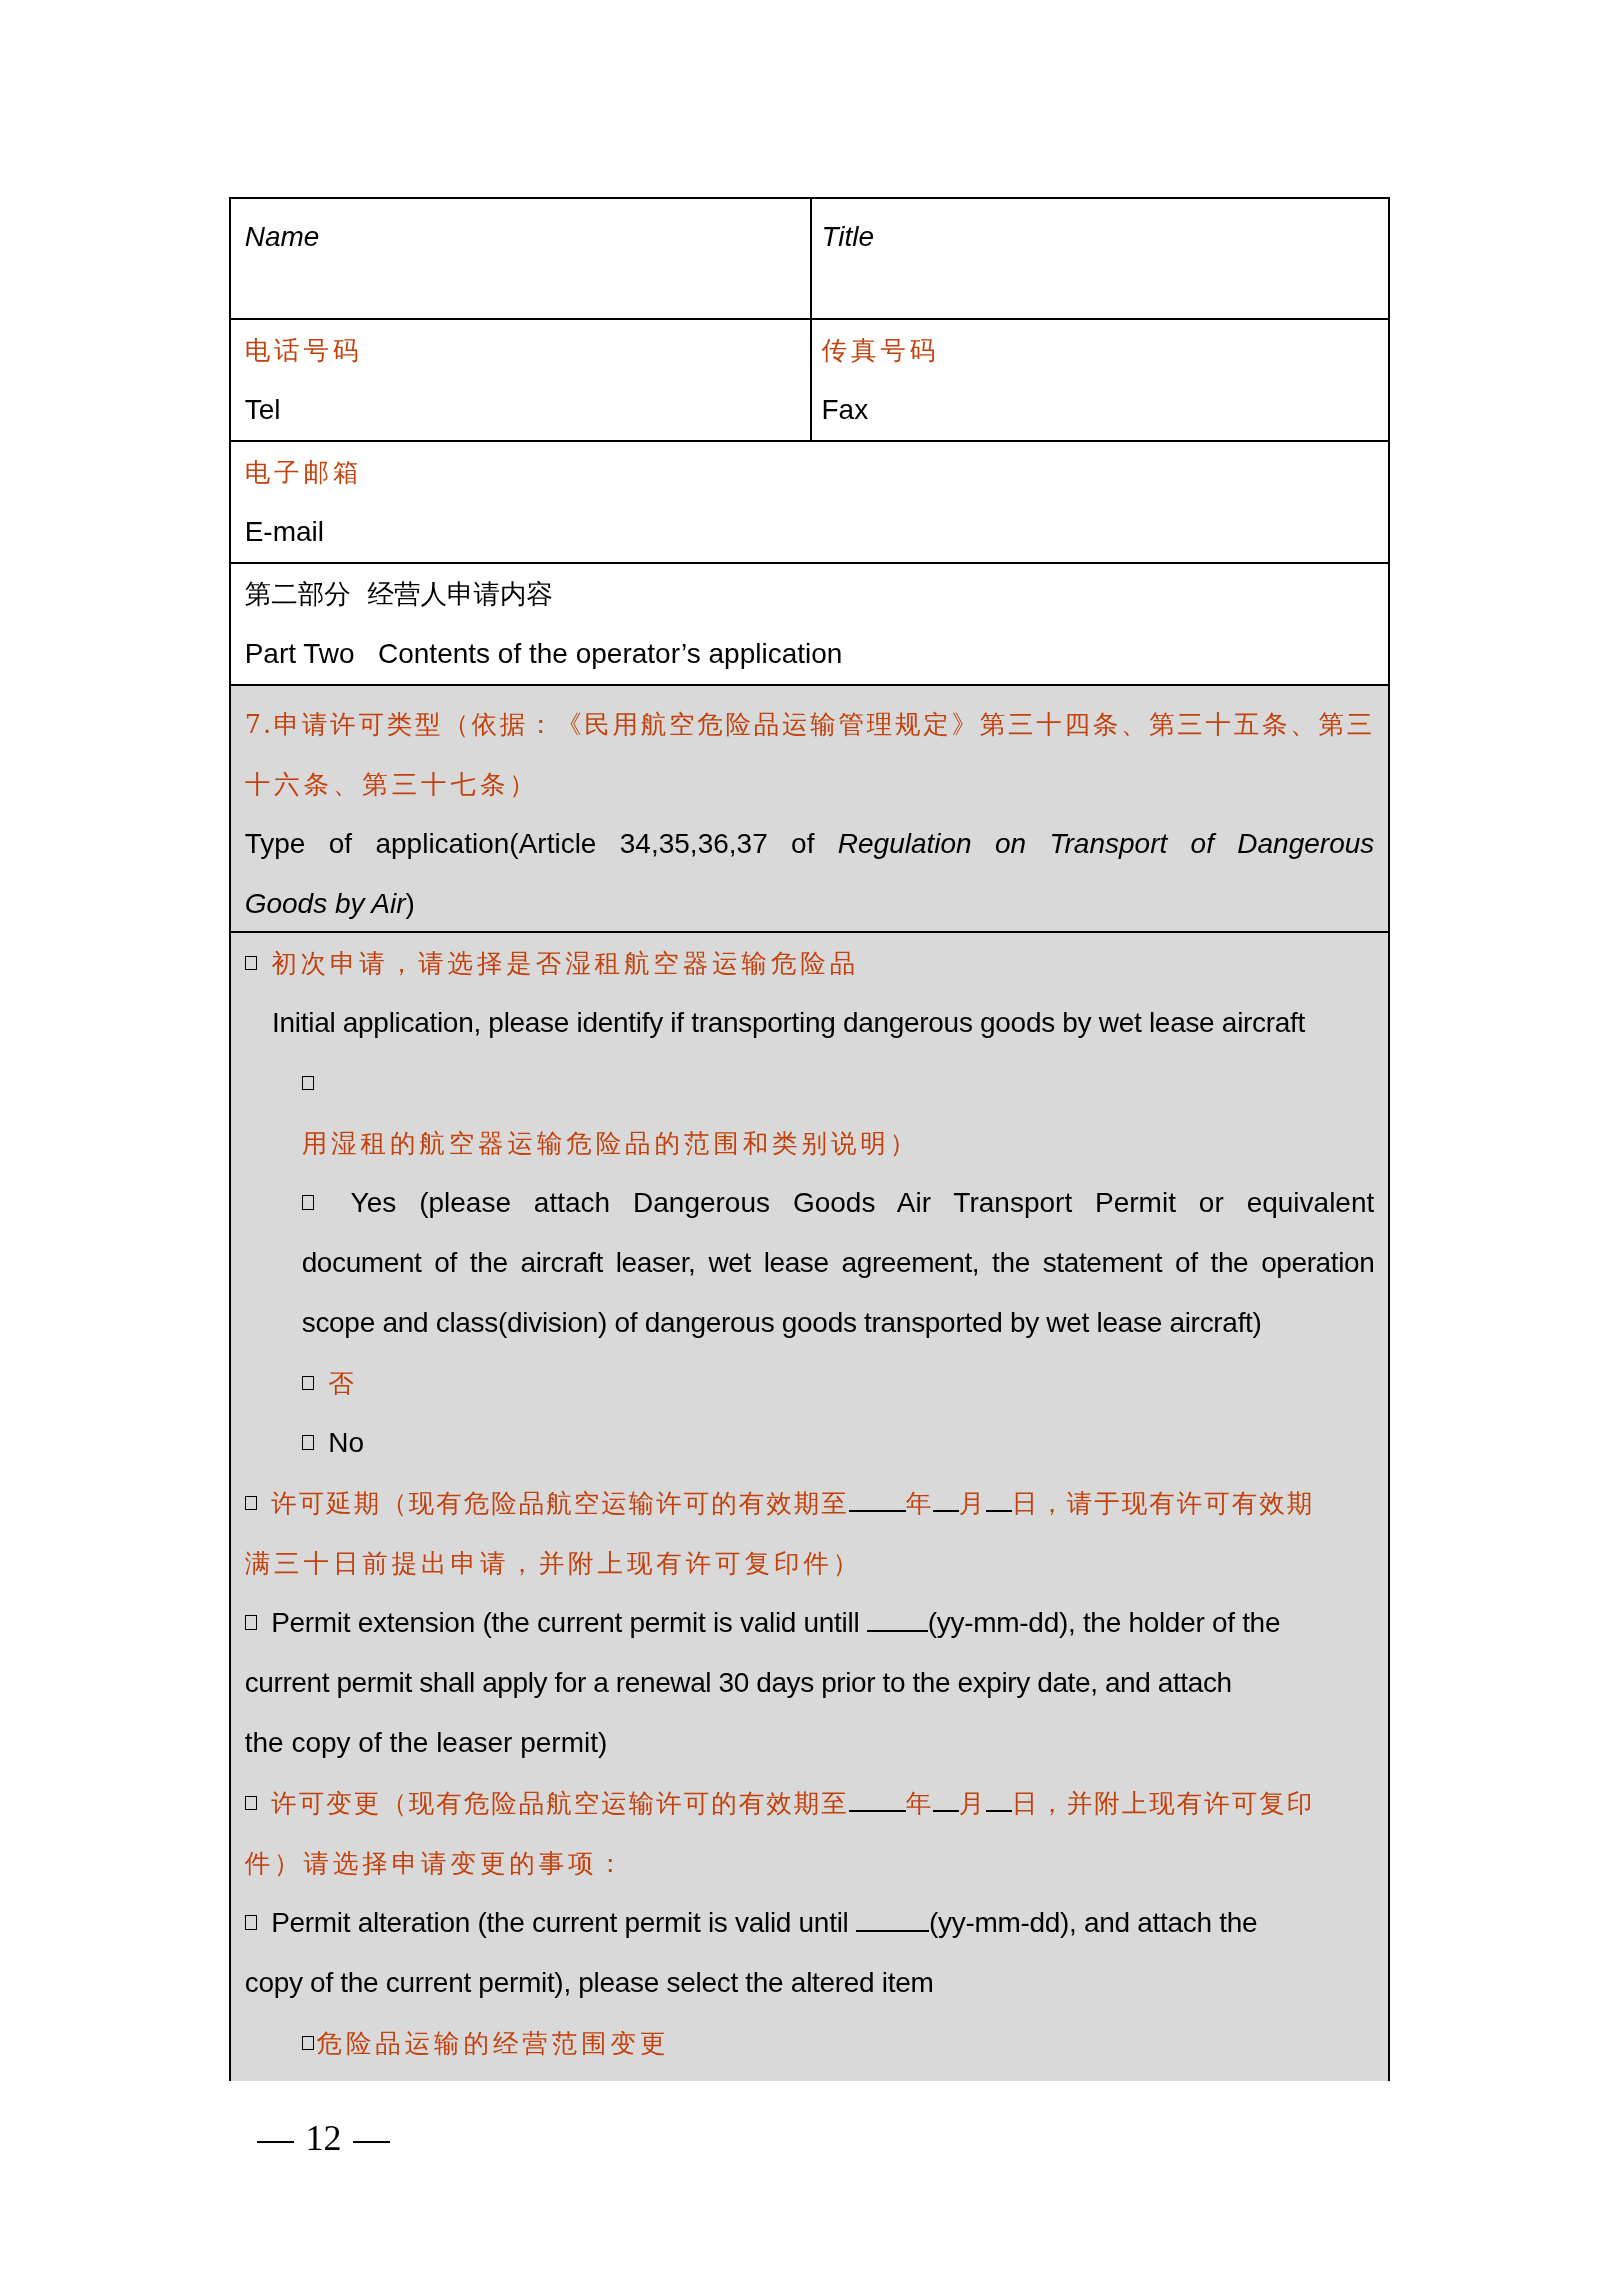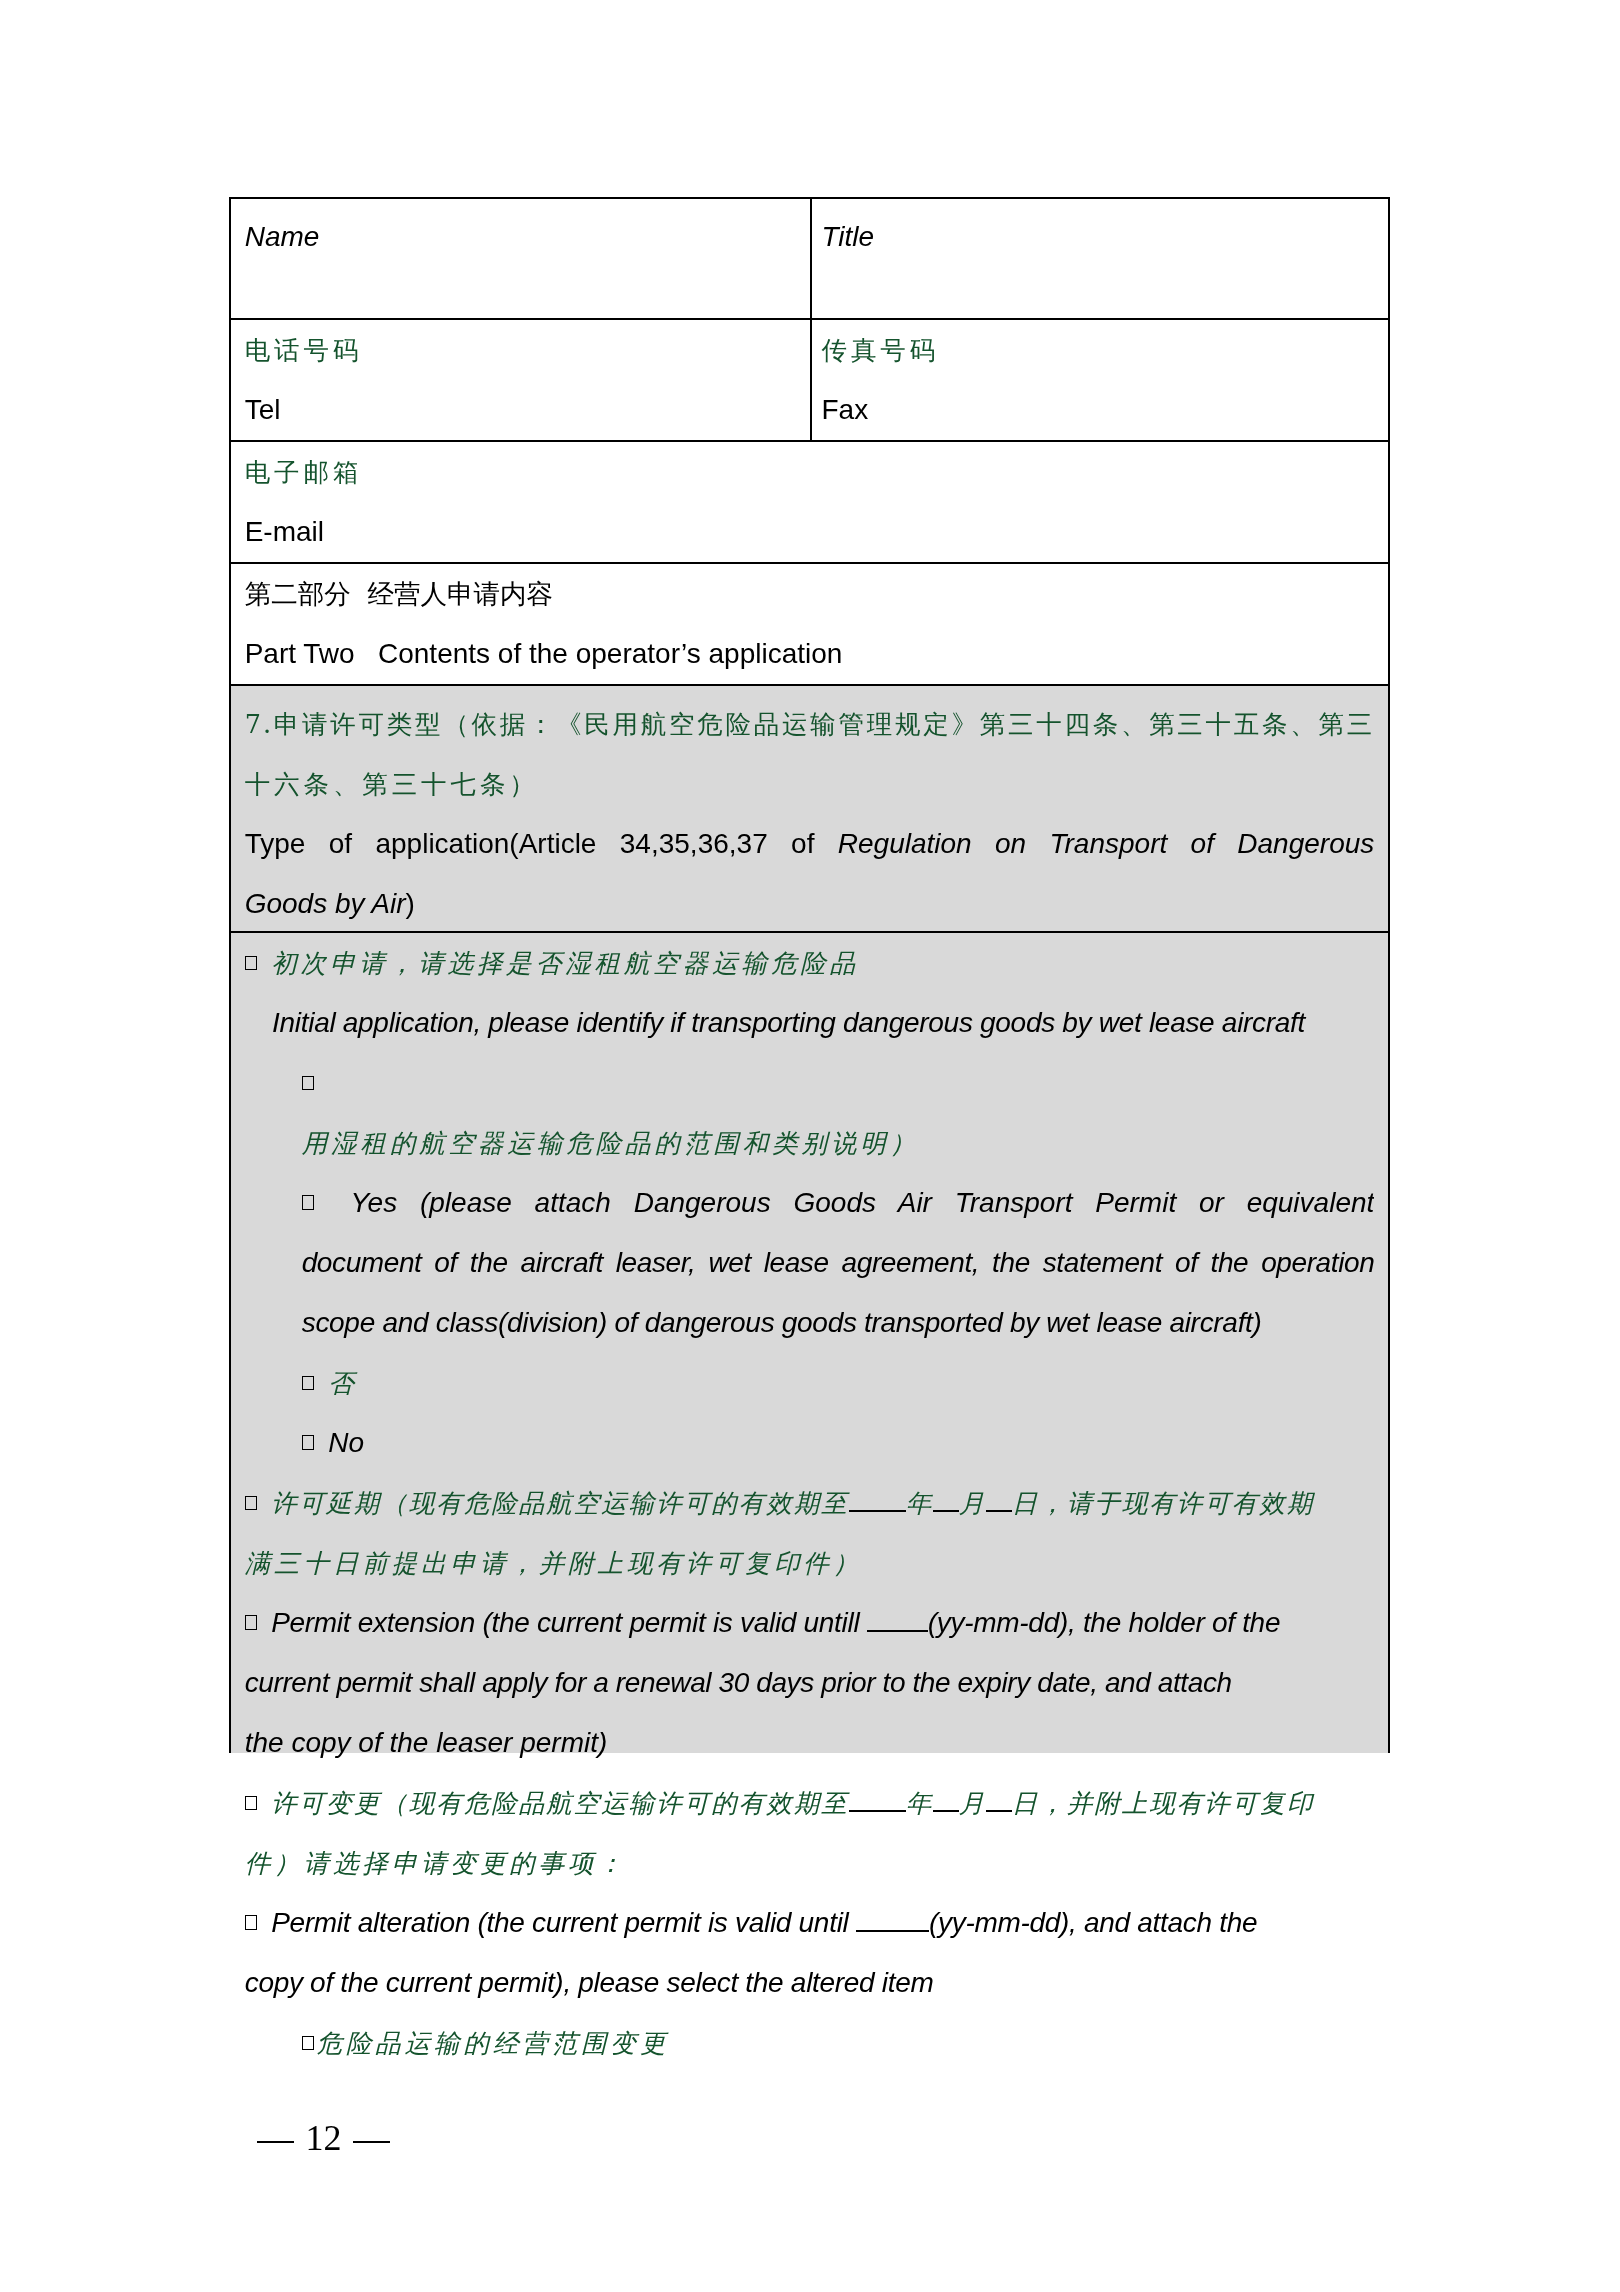--- a/index.html
+++ b/index.html
@@ -6,34 +6,34 @@
   body { width:1620px; height:2293px; position:relative; overflow:hidden;
          font-family:"Liberation Sans", "DejaVu Sans", sans-serif; color:#000; }
   .table { position:absolute; left:229px; top:197px; width:1161px; }
   .row { position:relative; border:2.9px solid #000; border-bottom:none; box-sizing:border-box; }
   .row.split { display:flex; }
   .cell { box-sizing:border-box; padding:0 13.7px; }
   .cell.half { width:50%; }
   .cell.half + .cell.half { border-left:2.9px solid #000;padding-left:10px; }
   .gray { background:#d9d9d9; }
   .line { height:60px; line-height:60px; font-size:28px; white-space:nowrap; }
-  .line.zh { font-family:"DejaVu Serif", serif; font-size:25.5px; letter-spacing:3.9px; color:#14532d; }
+  .line.zh { font-family:"DejaVu Serif", serif; font-size:25.5px; letter-spacing:3.9px; color:#c2410c; }
   .line.zhb { font-family:"DejaVu Sans", sans-serif; font-size:26.5px; }
   .justify { text-align:justify; text-align-last:justify; white-space:normal; overflow:hidden; }
   .ind1 { padding-left:27.4px; }
   .ind2 { padding-left:57px; }
   .box { display:inline-block; width:10.8px; height:12.7px; border:1.5px solid #000; vertical-align:middle; margin-right:13.7px; position:relative; top:-2px; }
   .blank { display:inline-block; border-bottom:2.9px solid #000; height:25.5px; vertical-align:baseline; }
   i { font-style:italic; }
   .r1 { height:121px;font-style:italic; }
   .r1 .cell { padding-top:7.8px; }
   .r2, .r3, .r4 { height:122px; }
   .r2 .cell, .r3 .cell, .r4 .cell { padding-top:0; }
   .r5 { height:247px; padding-top:8px; }
-  .r6 { height:822px; border-bottom:none;font-style:italic; }
+  .r6 { height:1150px; border-bottom:none; }
   .pagenum { position:absolute; left:245px; top:2117px; font-family:"Liberation Serif", "DejaVu Serif", serif; font-size:36px; }
   .pagenum .dash { display:inline-block; width:37px; border-top:2px solid #000; vertical-align:middle; margin:0 11.8px; }
 </style>
 </head>
 <body>
 
 <div class="table">
 
   <div class="row split r1">
     <div class="cell half">

